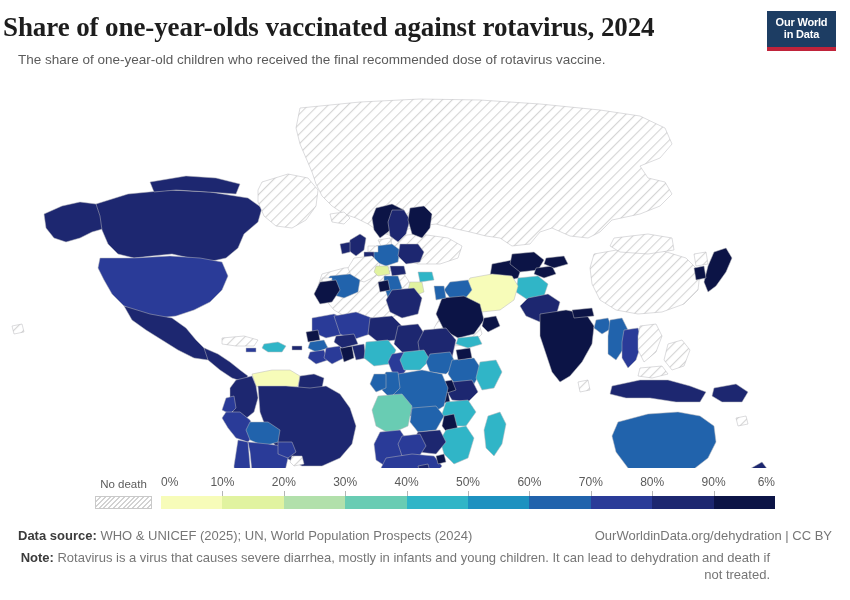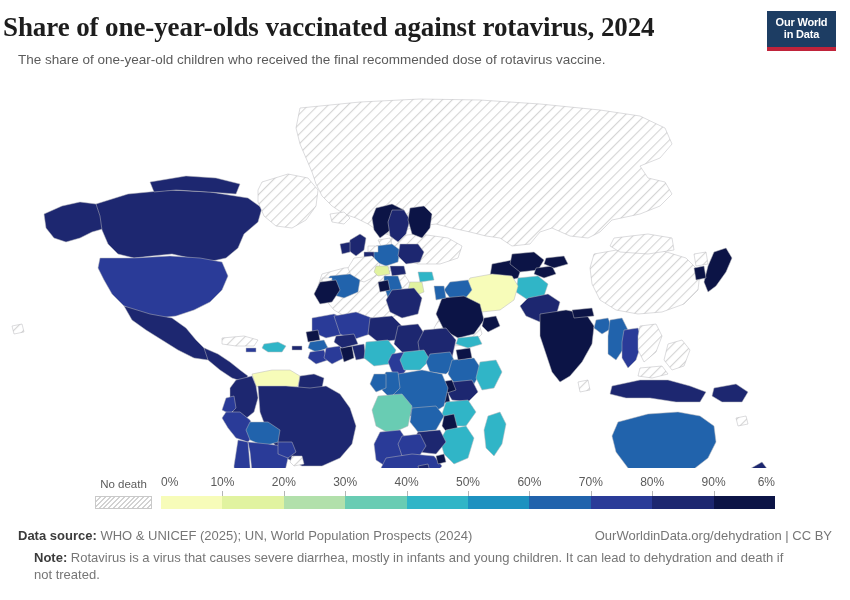--- a/index.html
+++ b/index.html
@@ -170,24 +170,25 @@
   }
   #footer-link {
     position: absolute;
     right: 0;
     top: 0;
     white-space: nowrap;
     color: #767676;
   }
   #footer-note {
     position: absolute;
-    left: 34px;
+    left: 10px;
     top: 22px;
     width: 760px;
     line-height: 16.5px;
+    text-align: right;
   }
 </style>
 </head>
 <body>
 
 <div id="header">
   <div id="chart-title">Share of one-year-olds vaccinated against rotavirus, 2024</div>
   <div id="chart-subtitle">The share of one-year-old children who received the final recommended dose of rotavirus vaccine.</div>
 
   <div id="owid-logo">

